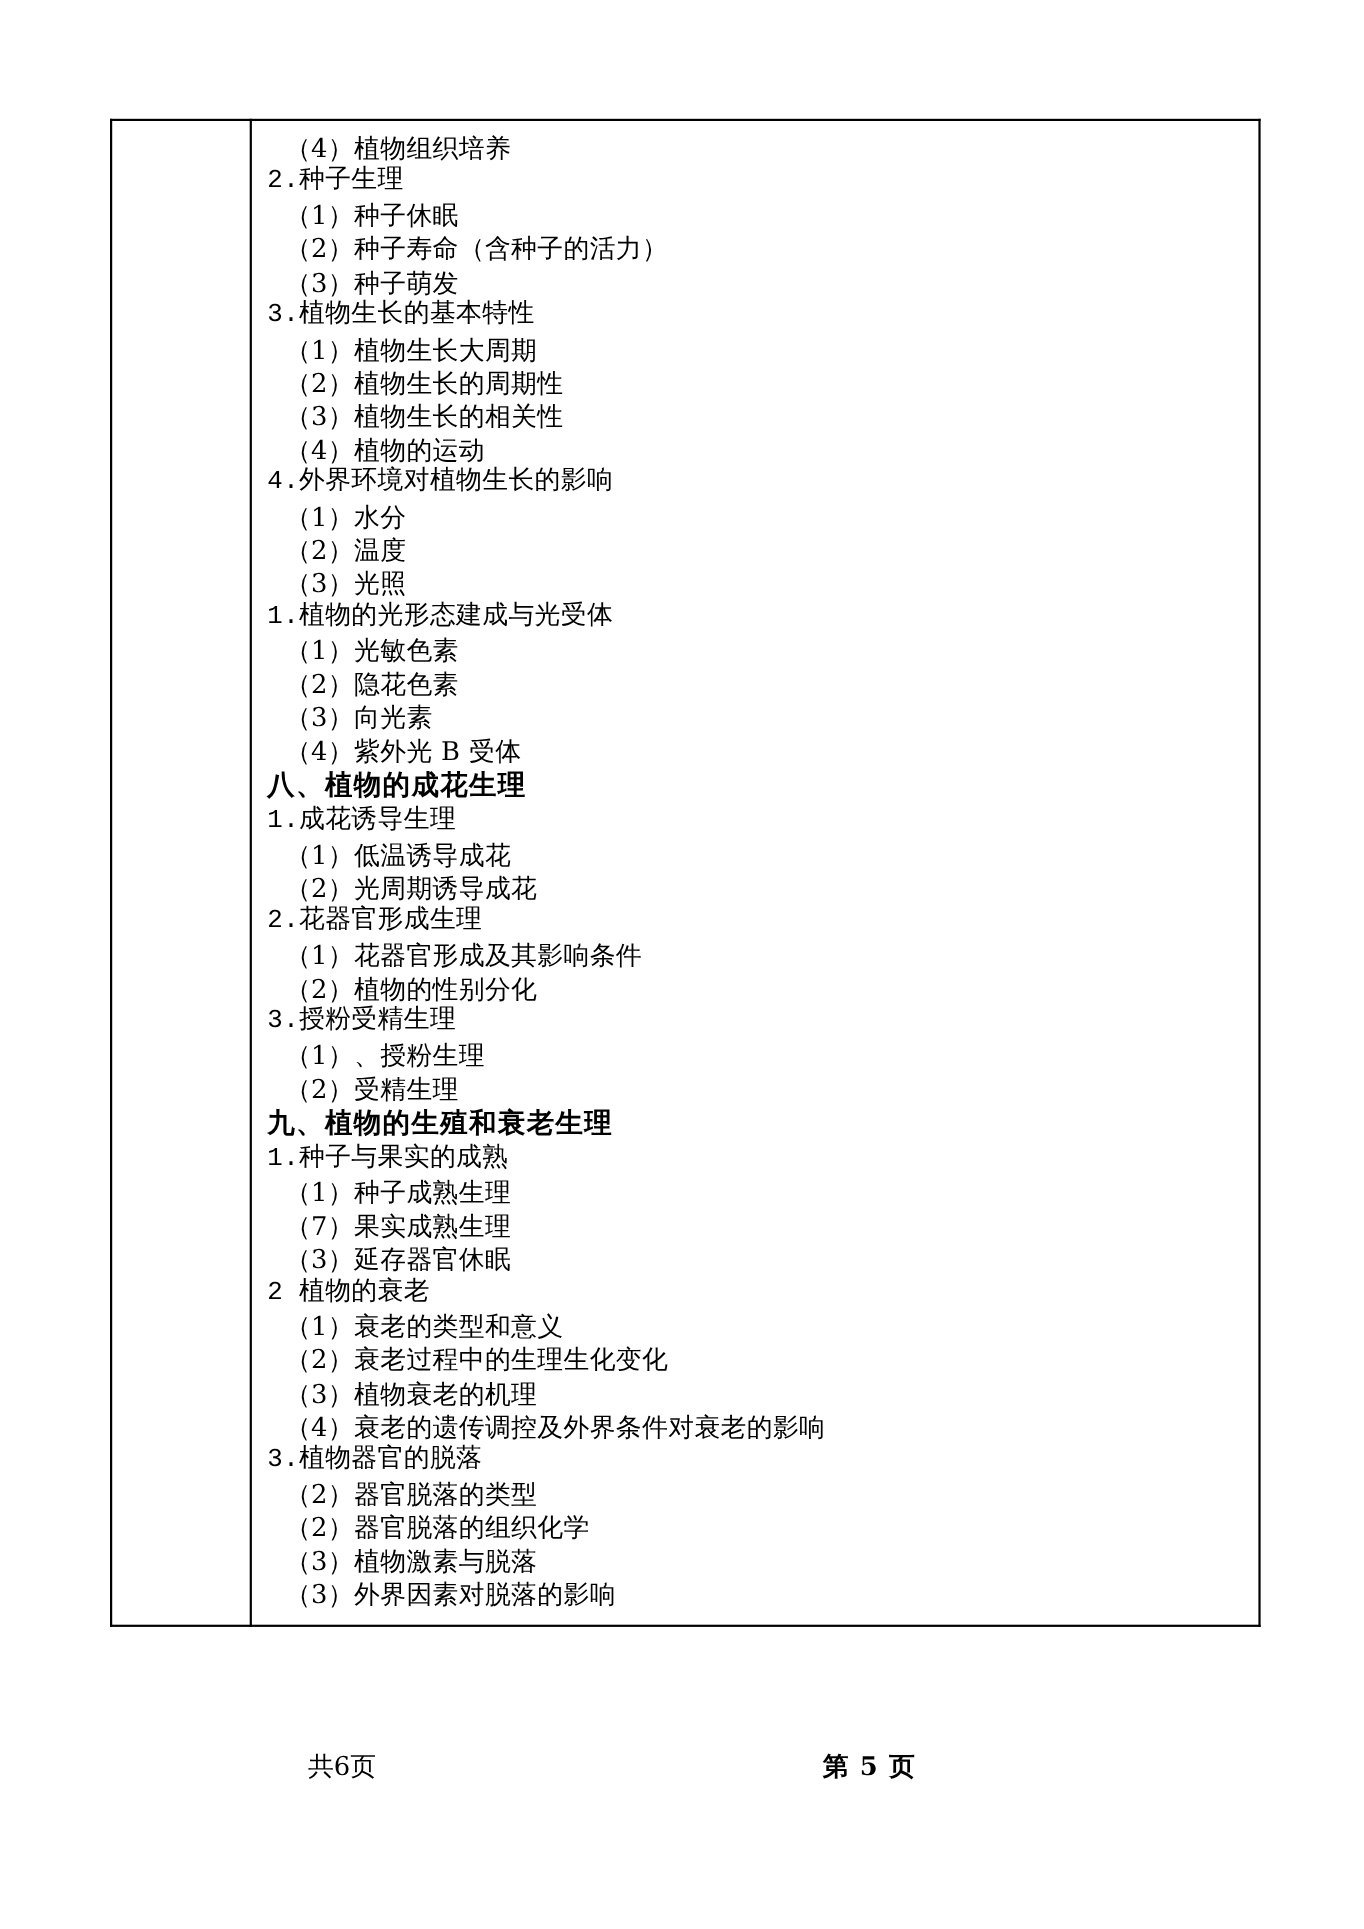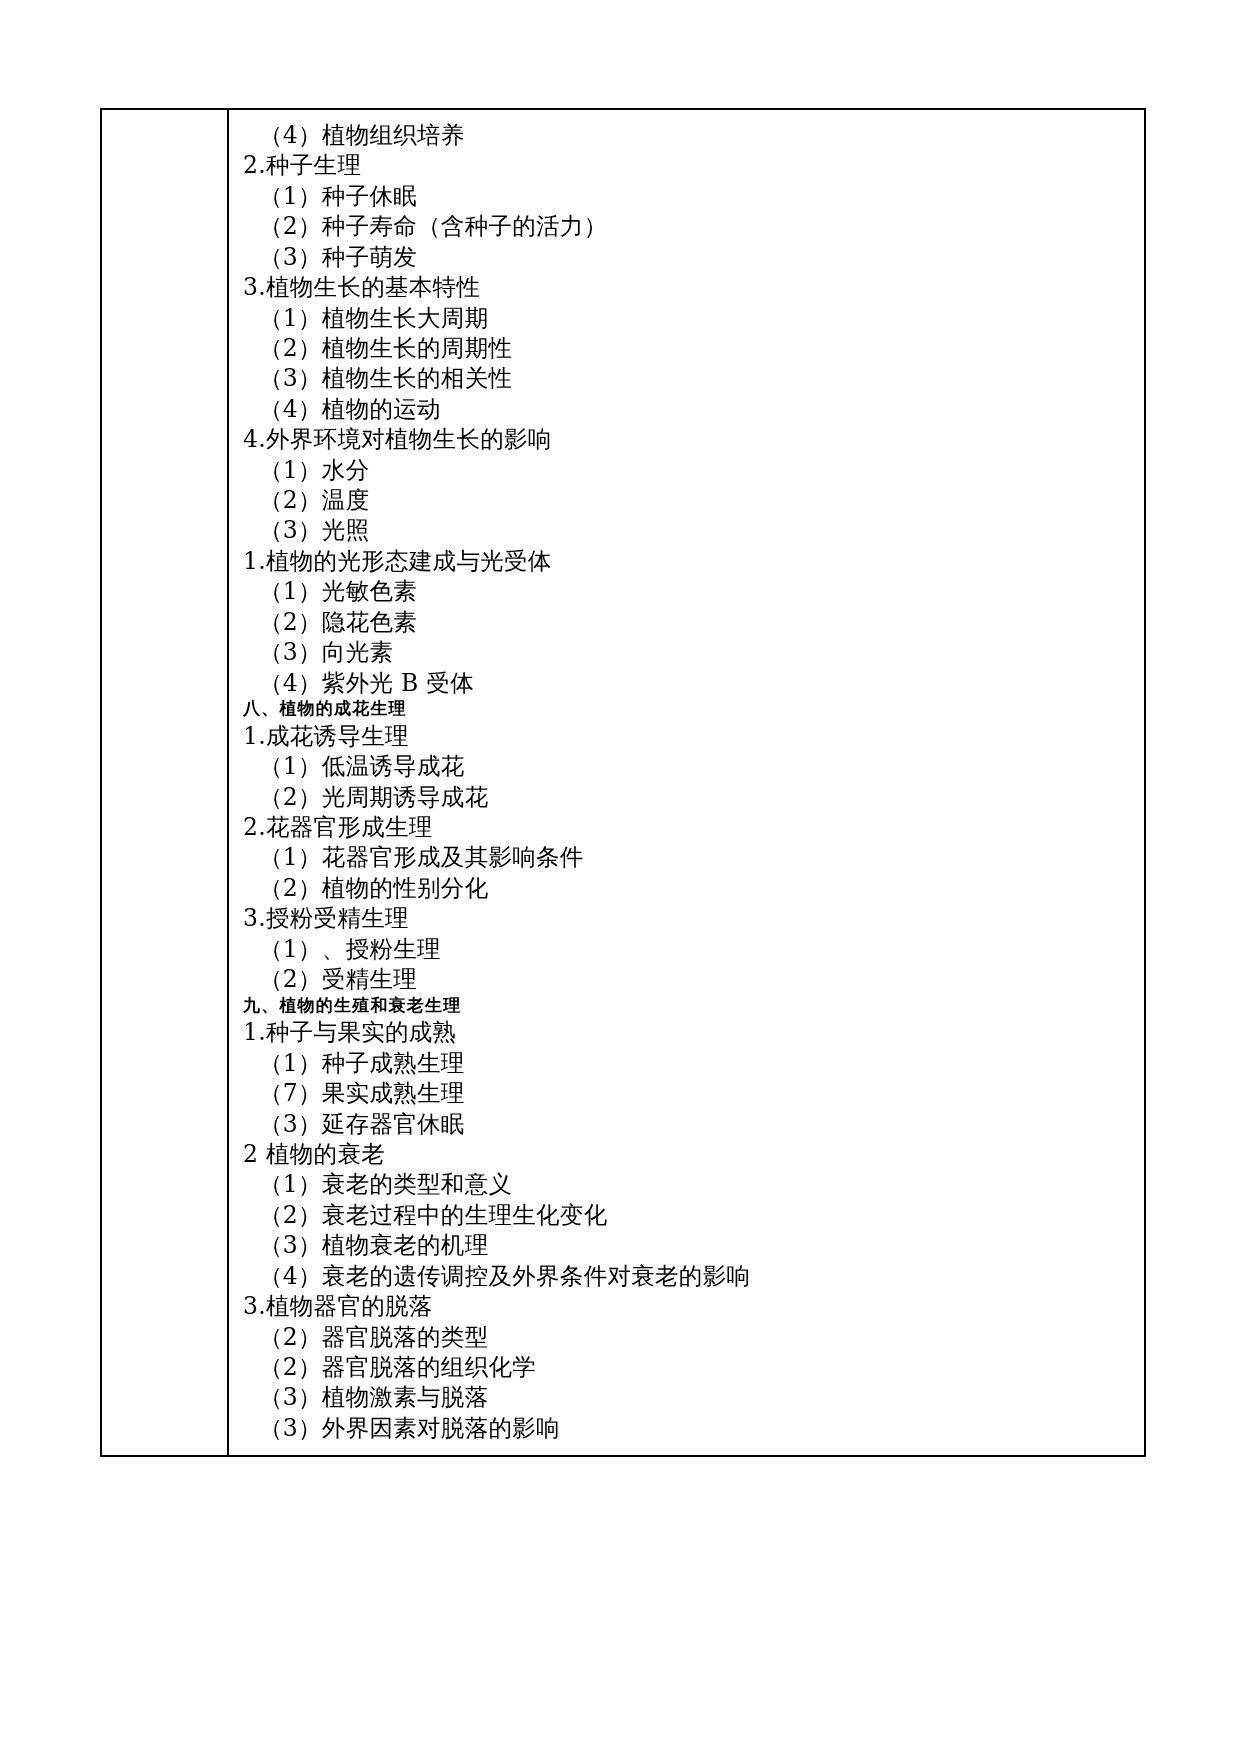--- a/index.html
+++ b/index.html
@@ -48,28 +48,29 @@
   .line {
     font-size: 23.5px;
     line-height: 1.295;
     letter-spacing: 0.3px;
     white-space: nowrap;
     font-family: "DejaVu Serif", "Liberation Serif", serif;
   }
   
   .lvl1 {
     padding-left: 2px;
+    font-family: Liberation Mono, monospace;
   }
   
   .lvl2 {
     padding-left: 18px;
   }
   
   .heading {
-    font-size: 17px;
+    font-size: 25px;
     font-weight: bold;
     line-height: 1.34;
     padding-left: 2px;
     letter-spacing: 1.2px;
     white-space: nowrap;
     font-family: Liberation Serif, serif;
   }
 
   
   .footer {
@@ -154,14 +155,18 @@
               <div class="line lvl2">（2）器官脱落的类型</div>
               <div class="line lvl2">（2）器官脱落的组织化学</div>
               <div class="line lvl2">（3）植物激素与脱落</div>
               <div class="line lvl2">（3）外界因素对脱落的影响</div>
             </div>
         </td>
       </tr>
     </tbody>
   </table>
 
+  <div class="footer">
+    <div class="footer-left">共6页</div>
+    <div class="footer-right">第 5 页</div>
+  </div>
 
 </div>
 
 </body></html>

